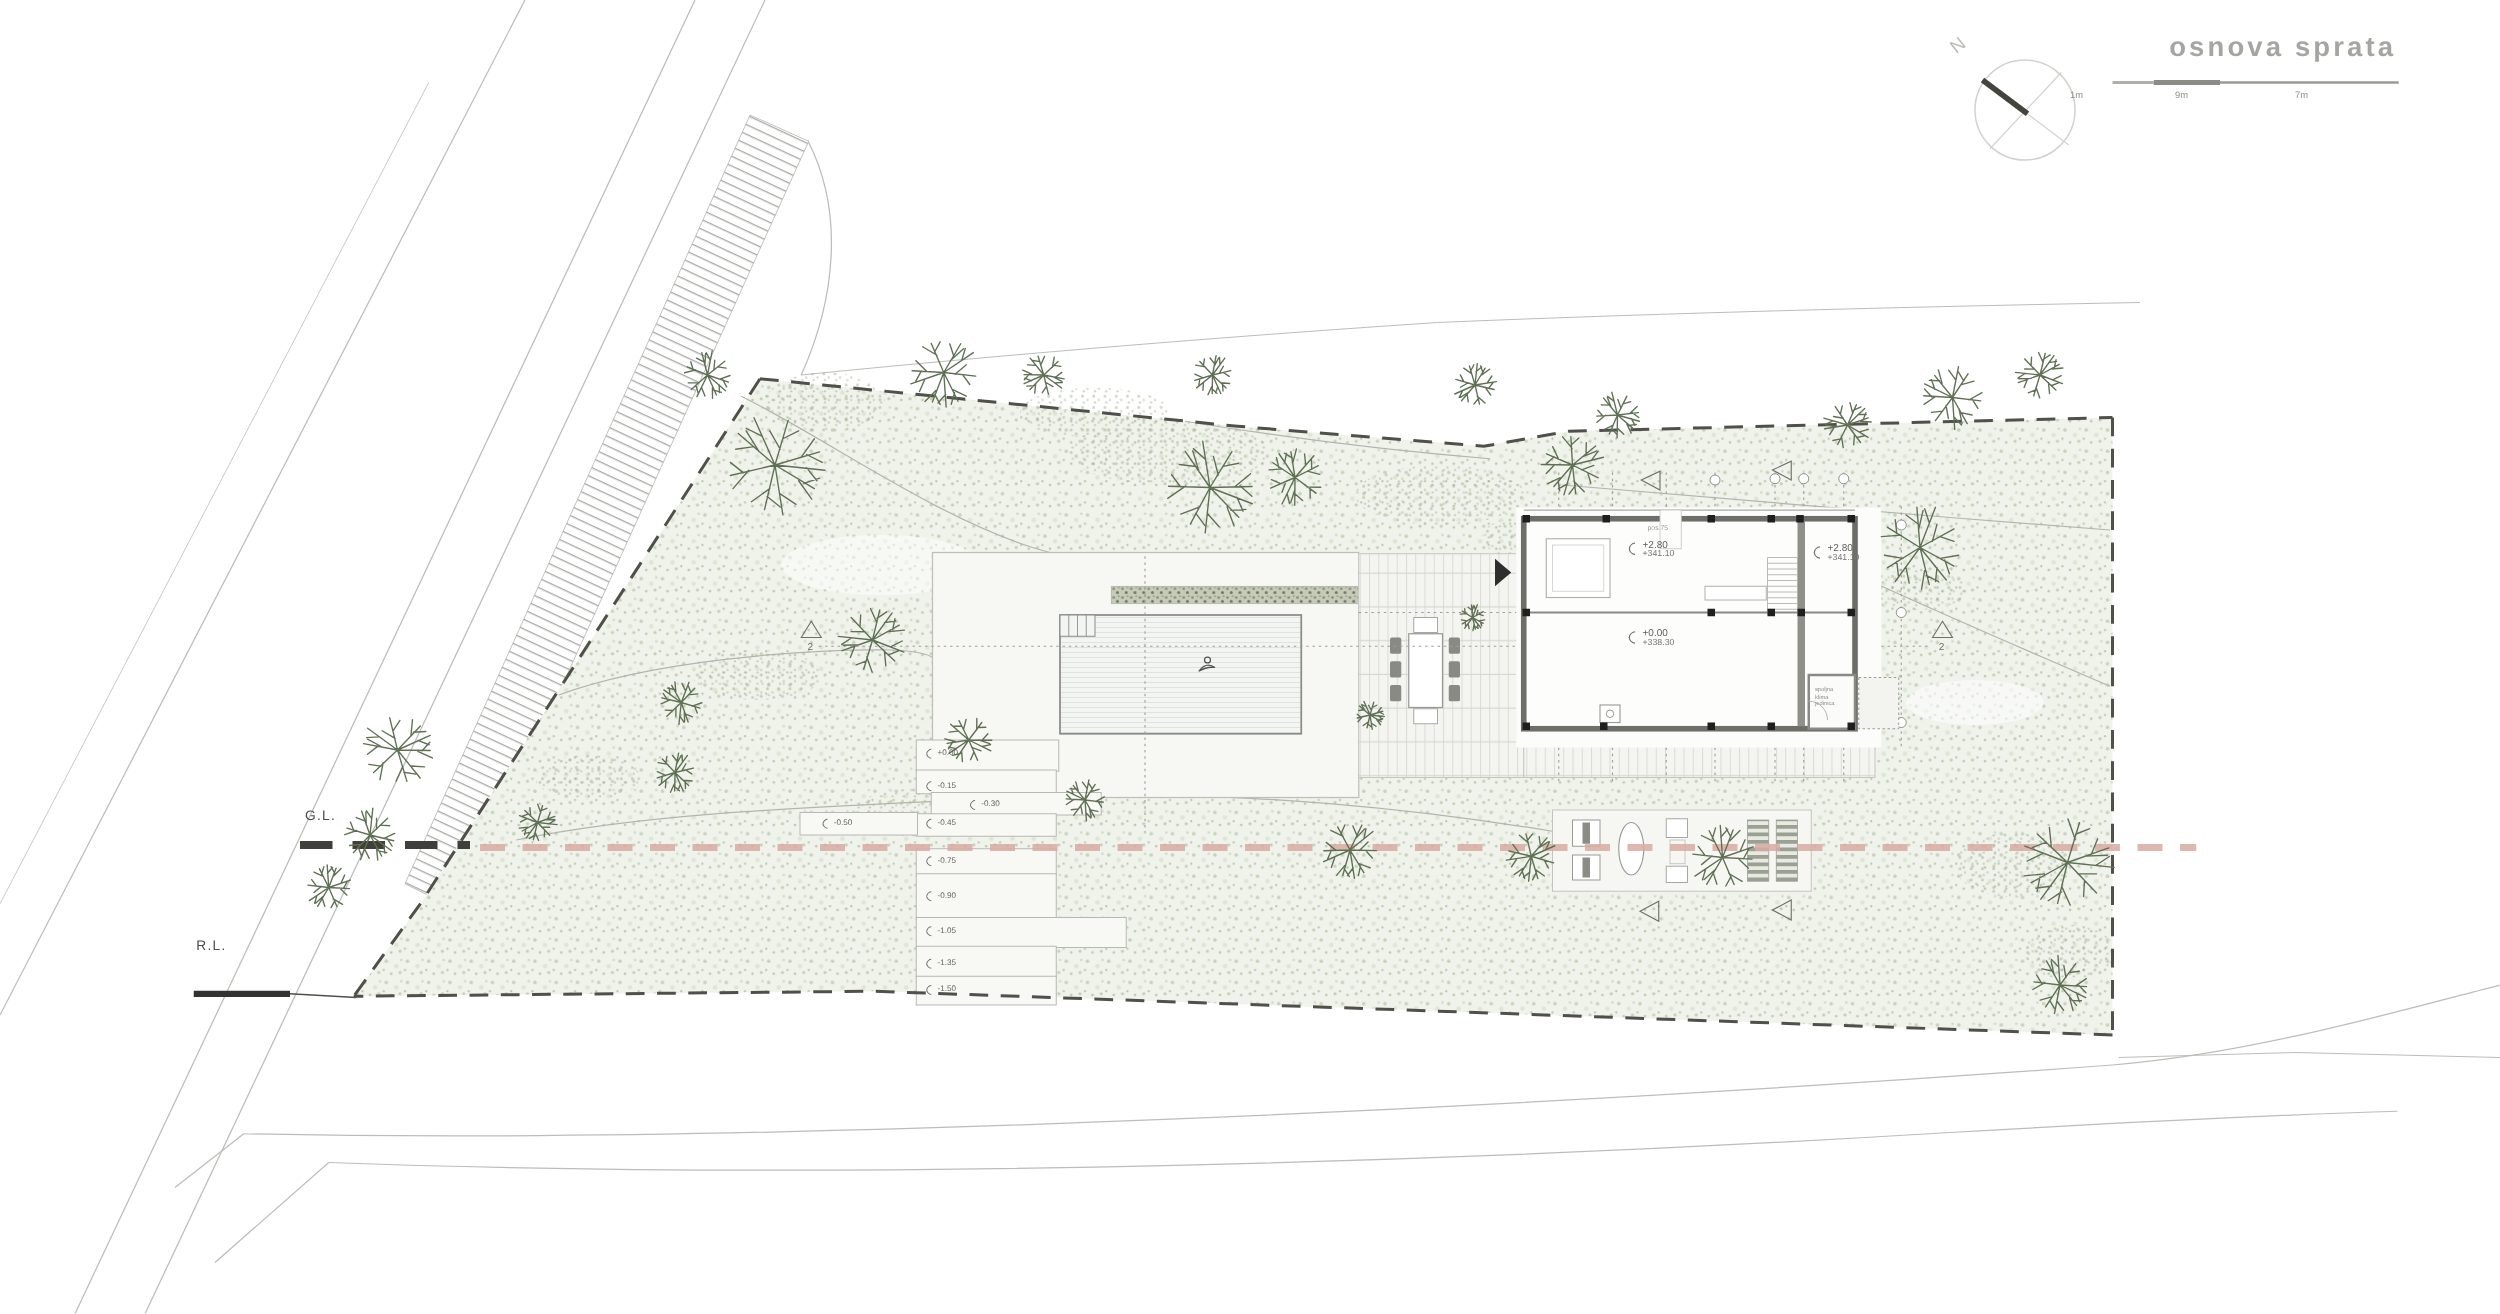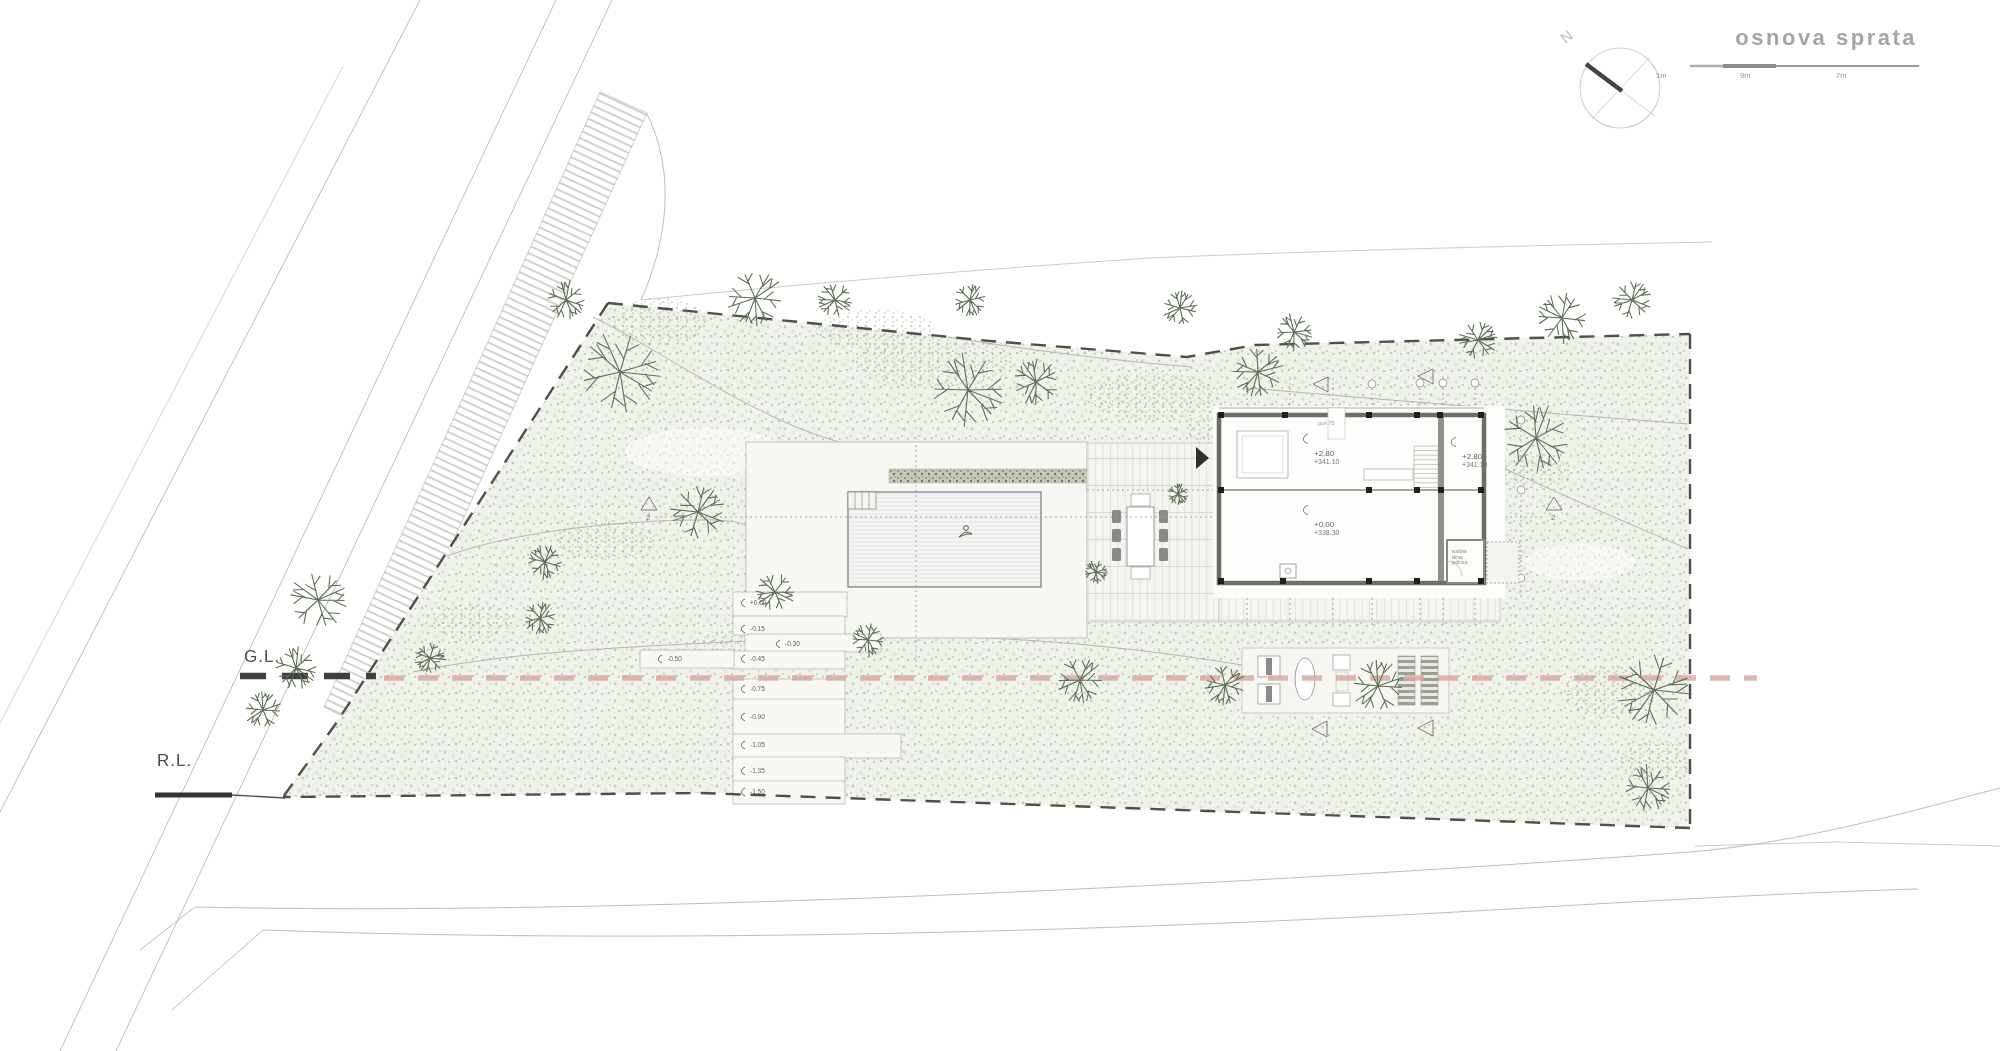--- a/index.html
+++ b/index.html
@@ -3,30 +3,30 @@
 <meta charset="utf-8">
 <style>
   html,body{margin:0;padding:0;background:#fff;}
   #canvas{position:relative;width:2000px;height:1051px;background:#fff;overflow:hidden;
           font-family:"Liberation Sans",sans-serif;}
   #drawing{position:absolute;left:0;top:0;}
   .lbl{position:absolute;white-space:nowrap;color:#6a6a66;}
   #title{right:83px;top:25px;font-size:22px;font-weight:700;letter-spacing:2.5px;color:#a5a5a1;}
   #north-label{left:1561px;top:28px;font-size:15px;color:#bdbdb8;transform:rotate(-38deg);}
   .scale-tick{font-size:7.5px;color:#8f8f8a;}
-  .big-line-label{font-size:17px;color:#4c4c48;letter-spacing:1px;}
+  .big-line-label{font-size:11px;color:#4c4c48;letter-spacing:1px;}
   .section-num{font-size:8px;color:#6a6a66;}
   .lvl{display:flex;align-items:flex-start;}
   .lvl-glyph{display:inline-block;width:6px;height:6px;border:1px solid #777;border-radius:50%;
              border-top-color:transparent;border-right-color:transparent;transform:rotate(45deg);
              margin-right:1px;flex:0 0 auto;}
   .step-lvl{font-size:6.5px;color:#636360;}
   .house-lvl{position:absolute;color:#5c5c58;display:flex;}
   .house-lvl .lvl-glyph{width:8px;height:8px;margin-top:2px;}
-  .house-lvl .l1{font-size:8px;line-height:1.05;display:block;margin-top:18px;}
+  .house-lvl .l1{font-size:8px;line-height:1.05;display:block;}
   .house-lvl .l2{font-size:7px;line-height:1.05;display:block;color:#767672;}
   .tiny-note{font-size:5.5px;color:#9a9a96;}
   .ac-text{font-size:4.6px;line-height:1.2;color:#8a8a85;}
 </style>
 </head>
 <body>
 
 <div id="canvas">
 
 <svg id="drawing" width="2000" height="1051" viewBox="0 0 2000 1051" xmlns="http://www.w3.org/2000/svg">

